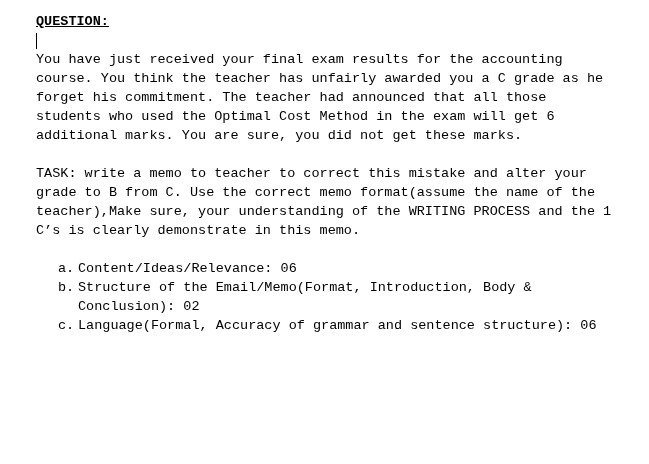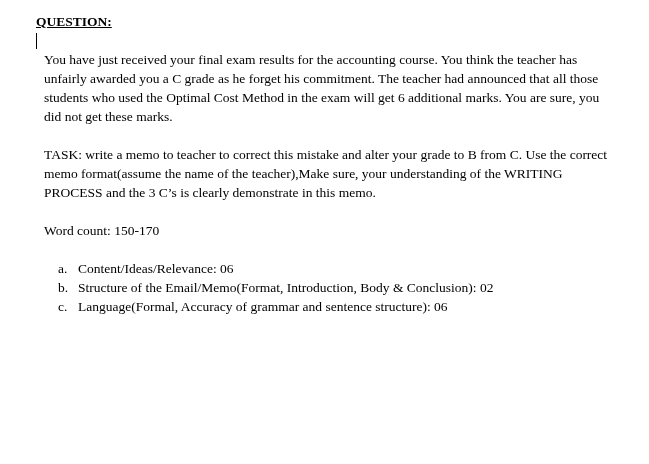--- a/index.html
+++ b/index.html
@@ -15,20 +15,21 @@
     box-sizing: border-box;
     padding: 12px 36px 0 36px;
     font-family: "Liberation Serif", "DejaVu Serif", serif;
     font-size: 13.5px;
     line-height: 19px;
     color: #000000;
     overflow: hidden;
   }
   .content {
     width: 578px;
+    font-family: Liberation Mono, monospace;
   }
   .heading {
     font-size: 13.5px;
     font-weight: bold;
     text-decoration: underline;
     margin: 0;
     padding: 0;
   }
   .cursor-line {
     height: 19px;
@@ -36,21 +37,21 @@
   }
   .caret {
     position: absolute;
     left: 0;
     top: 2px;
     width: 1px;
     height: 16px;
     background: #000000;
   }
   p.para {
-    margin: 0 0 19px 8px;
+    margin: 0 0 19px 0;
     padding: 0;
   }
   .list {
     margin: 0;
     padding-left: 22px;
   }
   .list-item {
     display: flex;
   }
   .list-marker {
@@ -69,23 +70,22 @@
 
     <h1 class="heading">QUESTION:</h1>
 
     <div class="cursor-line">
       <span class="caret"></span>
     </div>
 
     <p class="para">You have just received your final exam results for the accounting course. You think the teacher has unfairly awarded you a C grade as he forget his commitment. The teacher had announced that all those students who used the Optimal Cost Method in the exam will get 6 additional marks. You are sure, you did not get these marks.</p>
 
 
-    <p class="para">TASK: write a memo to teacher to correct this mistake and alter your grade to B from C. Use the correct memo format(assume the name of the teacher),Make sure, your understanding of the WRITING PROCESS and the 3 C’s is clearly demonstrate in this memo.</p>
+    <p class="para">TASK: write a memo to teacher to correct this mistake and alter your grade to B from C. Use the correct memo format(assume the name of the teacher),Make sure, your understanding of the WRITING PROCESS and the 1 C’s is clearly demonstrate in this memo.</p>
 
-    <p class="para">Word count: 150-170</p>
 
 
     <div class="list">
       <div class="list-item">
         <span class="list-marker">a.</span>
         <span class="list-text">Content/Ideas/Relevance: 06</span>
       </div>
       <div class="list-item">
         <span class="list-marker">b.</span>
         <span class="list-text">Structure of the Email/Memo(Format, Introduction, Body &amp; Conclusion): 02</span>

